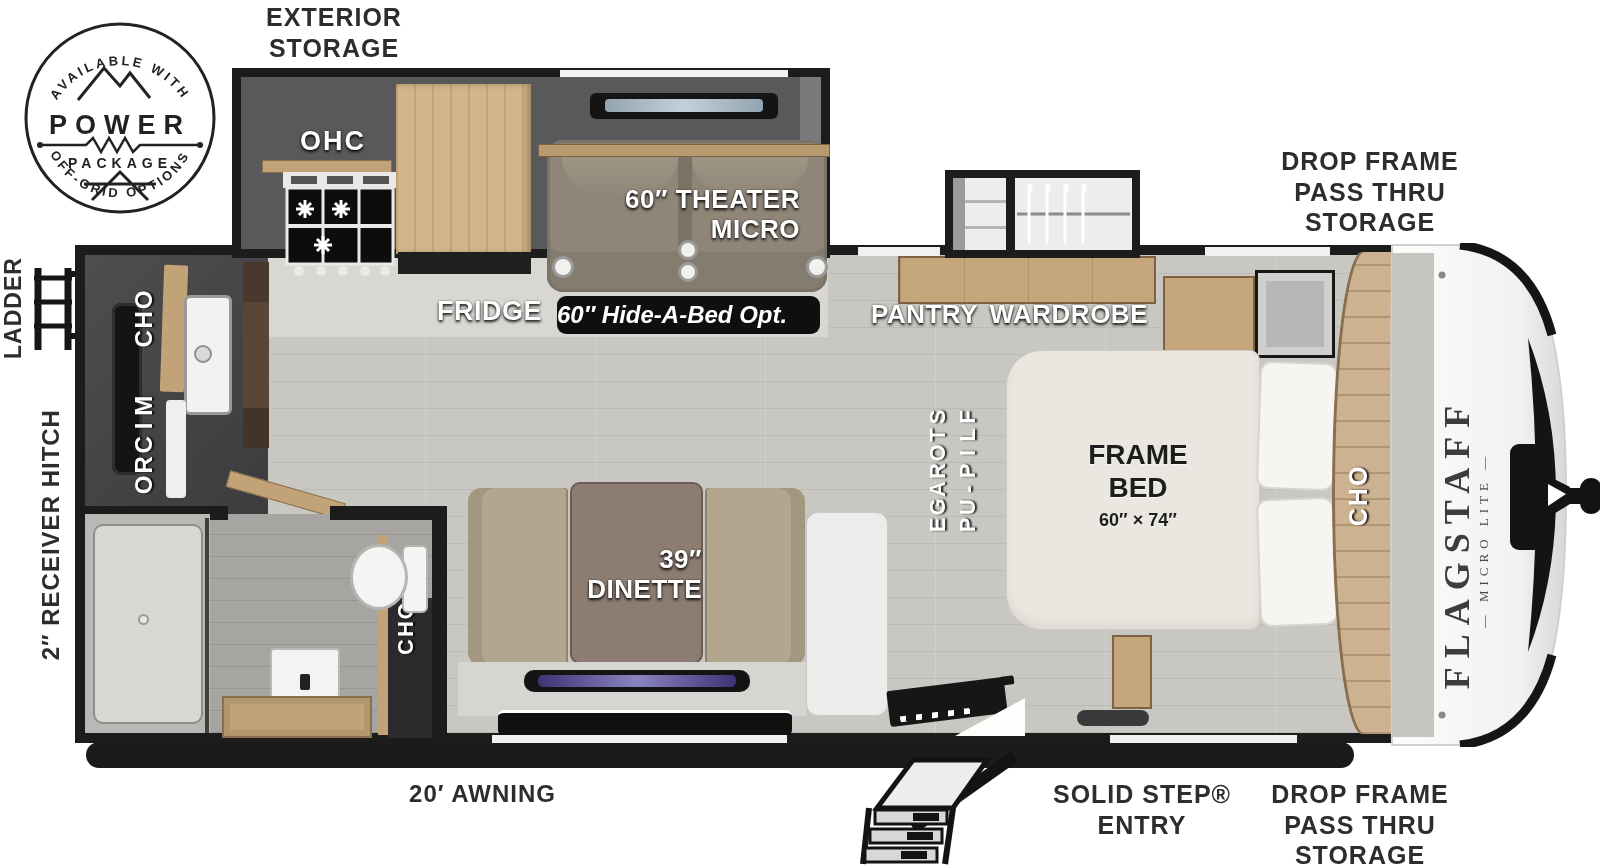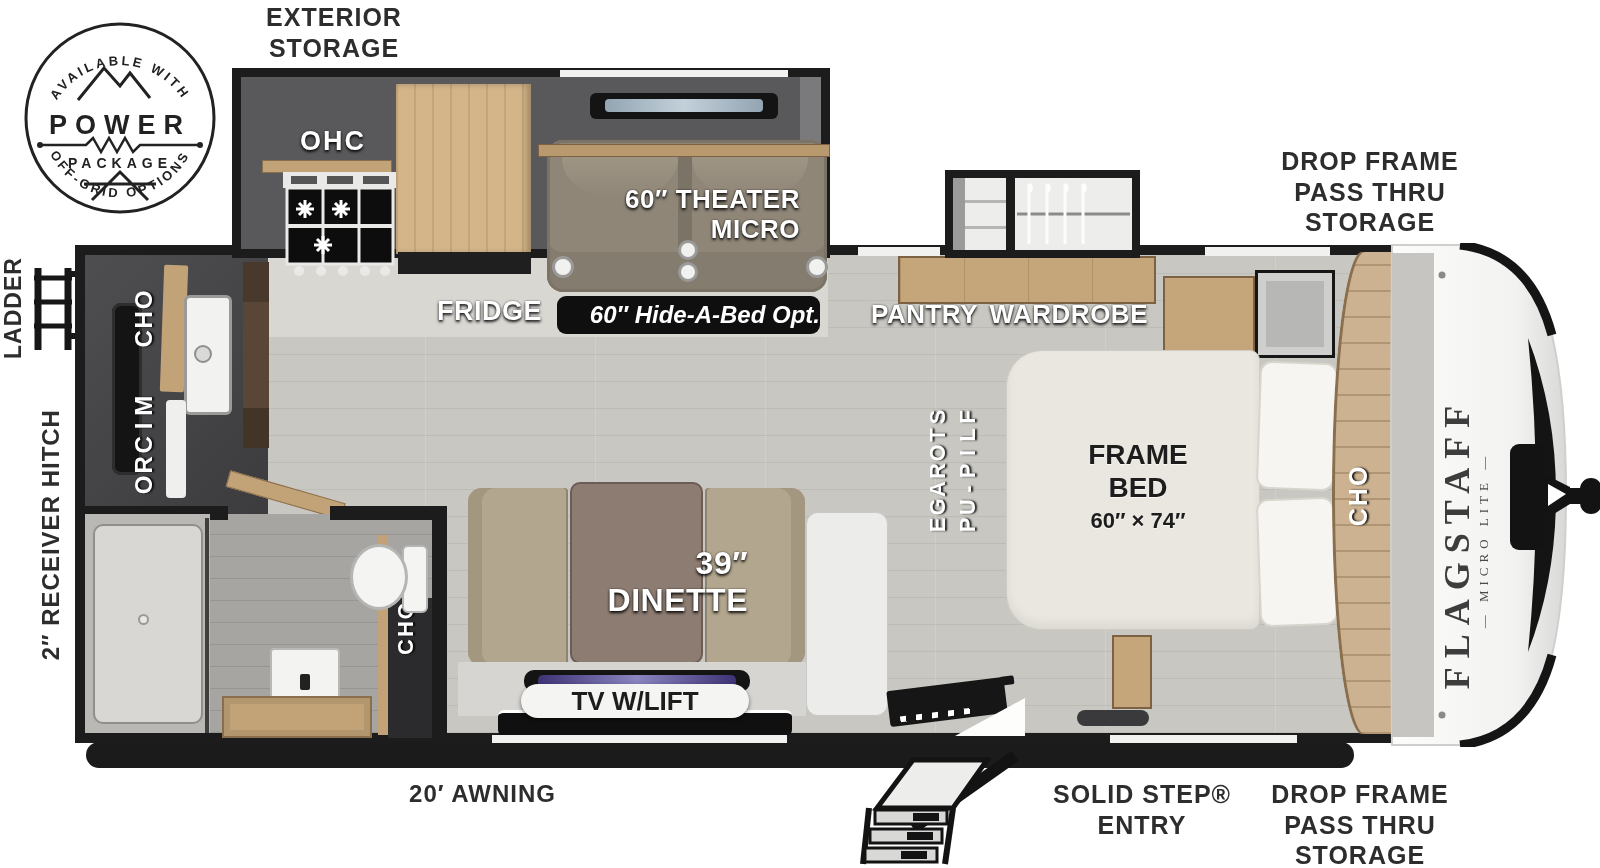--- a/index.html
+++ b/index.html
@@ -142,51 +142,50 @@
   <div class="abs" style="left:402px;top:545px;width:26px;height:68px;background:#f4f4f2;border:2px solid #b5b5b3;border-radius:6px;box-sizing:border-box;"></div>
   <div class="abs" style="left:350px;top:544px;width:58px;height:66px;background:#f4f4f2;border:3px solid #b5b5b3;border-radius:50%;box-sizing:border-box;"></div>
 
   <div class="abs" style="left:270px;top:648px;width:70px;height:56px;background:#f3f3f1;border:2px solid #b8b8b6;border-radius:4px;box-sizing:border-box;"></div>
   <div class="abs" style="left:300px;top:674px;width:10px;height:16px;background:#222;border-radius:2px;"></div>
   <div class="abs" style="left:222px;top:696px;width:150px;height:42px;background:#c2a377;border:2px solid #8a6f4e;box-sizing:border-box;box-shadow:inset 0 0 0 6px rgba(0,0,0,.08);"></div>
 
   <div class="abs" style="left:468px;top:488px;width:100px;height:178px;background:#b2a68e;border-radius:14px 4px 4px 14px;box-shadow:inset 14px 0 0 #a3977f, inset -2px 0 0 #8e8370;"></div>
   <div class="abs" style="left:705px;top:488px;width:100px;height:178px;background:#b2a68e;border-radius:4px 14px 14px 4px;box-shadow:inset -14px 0 0 #a3977f, inset 2px 0 0 #8e8370;"></div>
   <div class="abs" style="left:570px;top:482px;width:133px;height:182px;background:#8d7c71;border:2px solid #6b5d55;border-radius:10px;box-sizing:border-box;"></div>
-  <div class="abs lbl-in" style="left:588px;top:545px;width:160px;font-size:32px;">
+  <div class="abs lbl-in" style="left:542px;top:545px;width:160px;font-size:26px;">
     <div>39″</div>
     <div>DINETTE</div>
   </div>
 
   <div class="abs" style="left:458px;top:662px;width:348px;height:54px;background:#d6d5d1;"></div>
   <div class="abs" style="left:524px;top:670px;width:226px;height:22px;background:#141414;border-radius:10px;"></div>
   <div class="abs" style="left:538px;top:675px;width:198px;height:12px;background:linear-gradient(90deg,#3d3375,#8a84c0,#3d3375);border-radius:5px;"></div>
   <div class="abs" style="left:498px;top:710px;width:294px;height:26px;background:#101010;border-top:3px solid #fff;border-radius:6px;box-sizing:border-box;"></div>
-  <div class="abs lbl-dark" style="left:521px;top:684px;width:228px;height:34px;background:#f4f4f2;border-radius:17px;font-size:26px;line-height:34px;box-shadow:0 2px 4px rgba(0,0,0,.5);">TV W/LIFT</div>
 
   <div class="abs" style="left:806px;top:512px;width:82px;height:204px;background:#ececea;border:1px solid #c9c9c7;border-radius:12px;box-sizing:border-box;"></div>
 
   <div class="abs" style="left:888px;top:684px;width:118px;height:36px;background:#161616;border-radius:3px;transform:rotate(-7deg);"></div>
   <div class="abs" style="left:1000px;top:676px;width:14px;height:9px;background:#161616;border-radius:2px;transform:rotate(-7deg);"></div>
   <div class="abs" style="left:955px;top:698px;width:70px;height:38px;background:#fdfdfb;clip-path:polygon(0 100%,100% 0,100% 100%);box-shadow:0 1px 2px rgba(0,0,0,.4);"></div>
   <div class="abs" style="left:900px;top:712px;width:72px;height:6px;background:repeating-linear-gradient(90deg,#fff 0 6px,transparent 6px 16px);transform:rotate(-7deg);"></div>
 
   <div class="abs" style="left:1077px;top:710px;width:72px;height:16px;background:#3a3a3c;border-radius:8px;"></div>
 
   <div class="abs wood" style="left:898px;top:256px;width:258px;height:48px;background-image:linear-gradient(90deg,rgba(0,0,0,.12) 1px,transparent 1px);background-size:64px 100%;"></div>
   <div class="abs wood" style="left:1163px;top:276px;width:92px;height:82px;"></div>
   <div class="abs" style="left:1255px;top:270px;width:80px;height:88px;background:#b7b7b5;border:3px solid #161616;box-sizing:border-box;box-shadow:inset 0 0 0 8px #cfcfcd;"></div>
 
   <div class="abs" style="left:1006px;top:350px;width:254px;height:280px;background:#eae7e0;border:1px solid #cfccc4;border-radius:36px 10px 10px 36px;box-sizing:border-box;box-shadow:inset 0 -6px 10px rgba(0,0,0,.06);"></div>
   <div class="abs" style="left:1258px;top:362px;width:78px;height:128px;background:#f6f5f1;border:2px solid #d8d5cd;border-radius:12px;box-sizing:border-box;transform:rotate(2deg);"></div>
   <div class="abs" style="left:1258px;top:498px;width:78px;height:128px;background:#f6f5f1;border:2px solid #d8d5cd;border-radius:12px;box-sizing:border-box;transform:rotate(-2deg);"></div>
   <div class="abs lbl-dark" style="left:1038px;top:438px;width:200px;font-size:28px;line-height:33px;">
     <div>FRAME</div>
     <div>BED</div>
-    <div style="font-size:22px;">60″ × 74″</div>
+    <div style="font-size:18px;">60″ × 74″</div>
   </div>
 
   <div class="abs" style="left:926px;top:408px;display:flex;gap:6px;">
     <div class="lstack" style="font-size:22px;">
         <span>S</span>
         <span>T</span>
         <span>O</span>
         <span>R</span>
         <span>A</span>
         <span>G</span>
@@ -280,21 +279,21 @@
     <g stroke="#fdfdfc" stroke-width="3" fill="none">
       <path d="M14 6 V66 M14 6 q5 4 0 8"></path>
       <path d="M32 6 V66 M32 6 q5 4 0 8"></path>
       <path d="M50 6 V66 M50 6 q5 4 0 8"></path>
       <path d="M68 6 V66 M68 6 q5 4 0 8"></path>
     </g>
   </svg>
 
   <div class="abs lbl-in" style="left:418px;top:296px;width:124px;font-size:27px;">FRIDGE</div>
   <div class="abs" style="left:557px;top:296px;width:263px;height:38px;background:#0f0f0f;border-radius:9px;color:#fff;
-       font-style:italic;font-weight:800;font-size:24px;line-height:38px;text-align:right;">60″ Hide-A-Bed Opt.</div>
+       font-style:italic;font-weight:800;font-size:24px;line-height:38px;text-align:left;">60″ Hide-A-Bed Opt.</div>
   <div class="abs lbl-in" style="left:843px;top:300px;width:135px;font-size:26px;">PANTRY</div>
   <div class="abs lbl-in" style="left:983px;top:300px;width:165px;font-size:26px;">WARDROBE</div>
 
   <svg class="abs" style="left:1390px;top:243px;" width="185" height="504" viewBox="0 0 185 504">
     <defs>
       <linearGradient id="capg" x1="0" y1="0" x2="1" y2="0">
         <stop offset="0" stop-color="#fcfcfb"></stop>
           <stop offset="0.72" stop-color="#f2f2f0"></stop>
           <stop offset="1" stop-color="#d8d8d6"></stop>
       </linearGradient>

